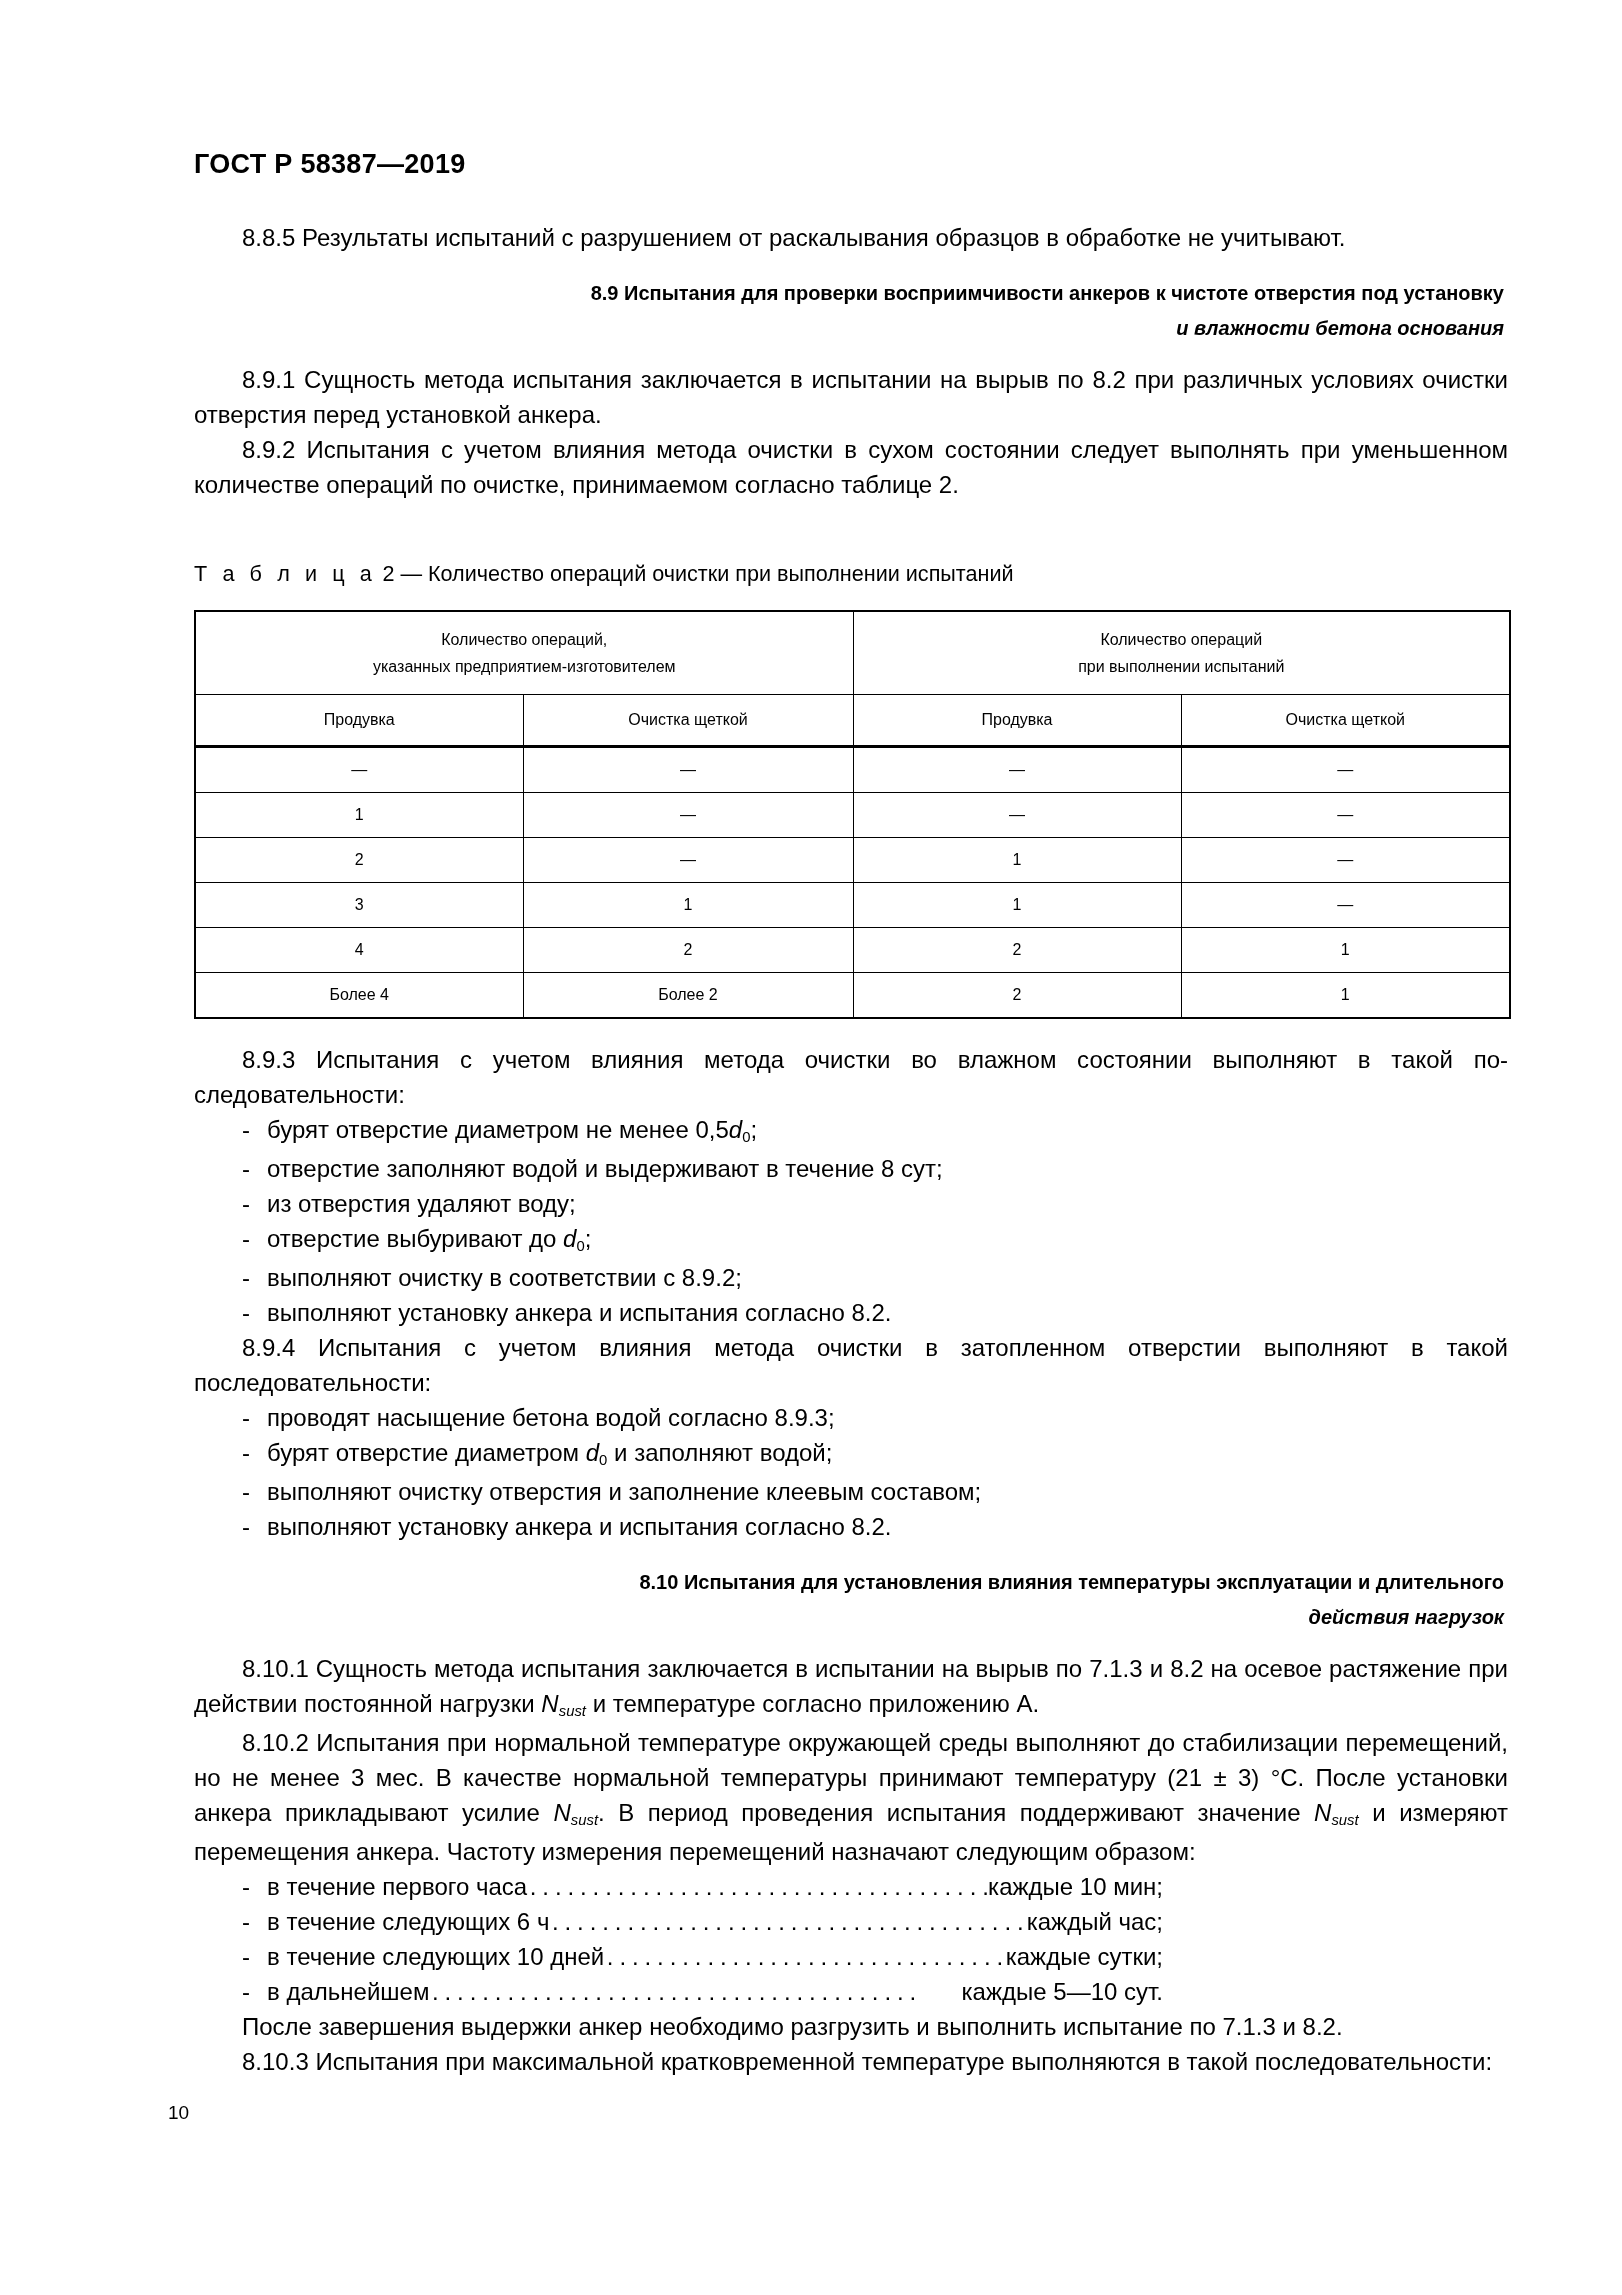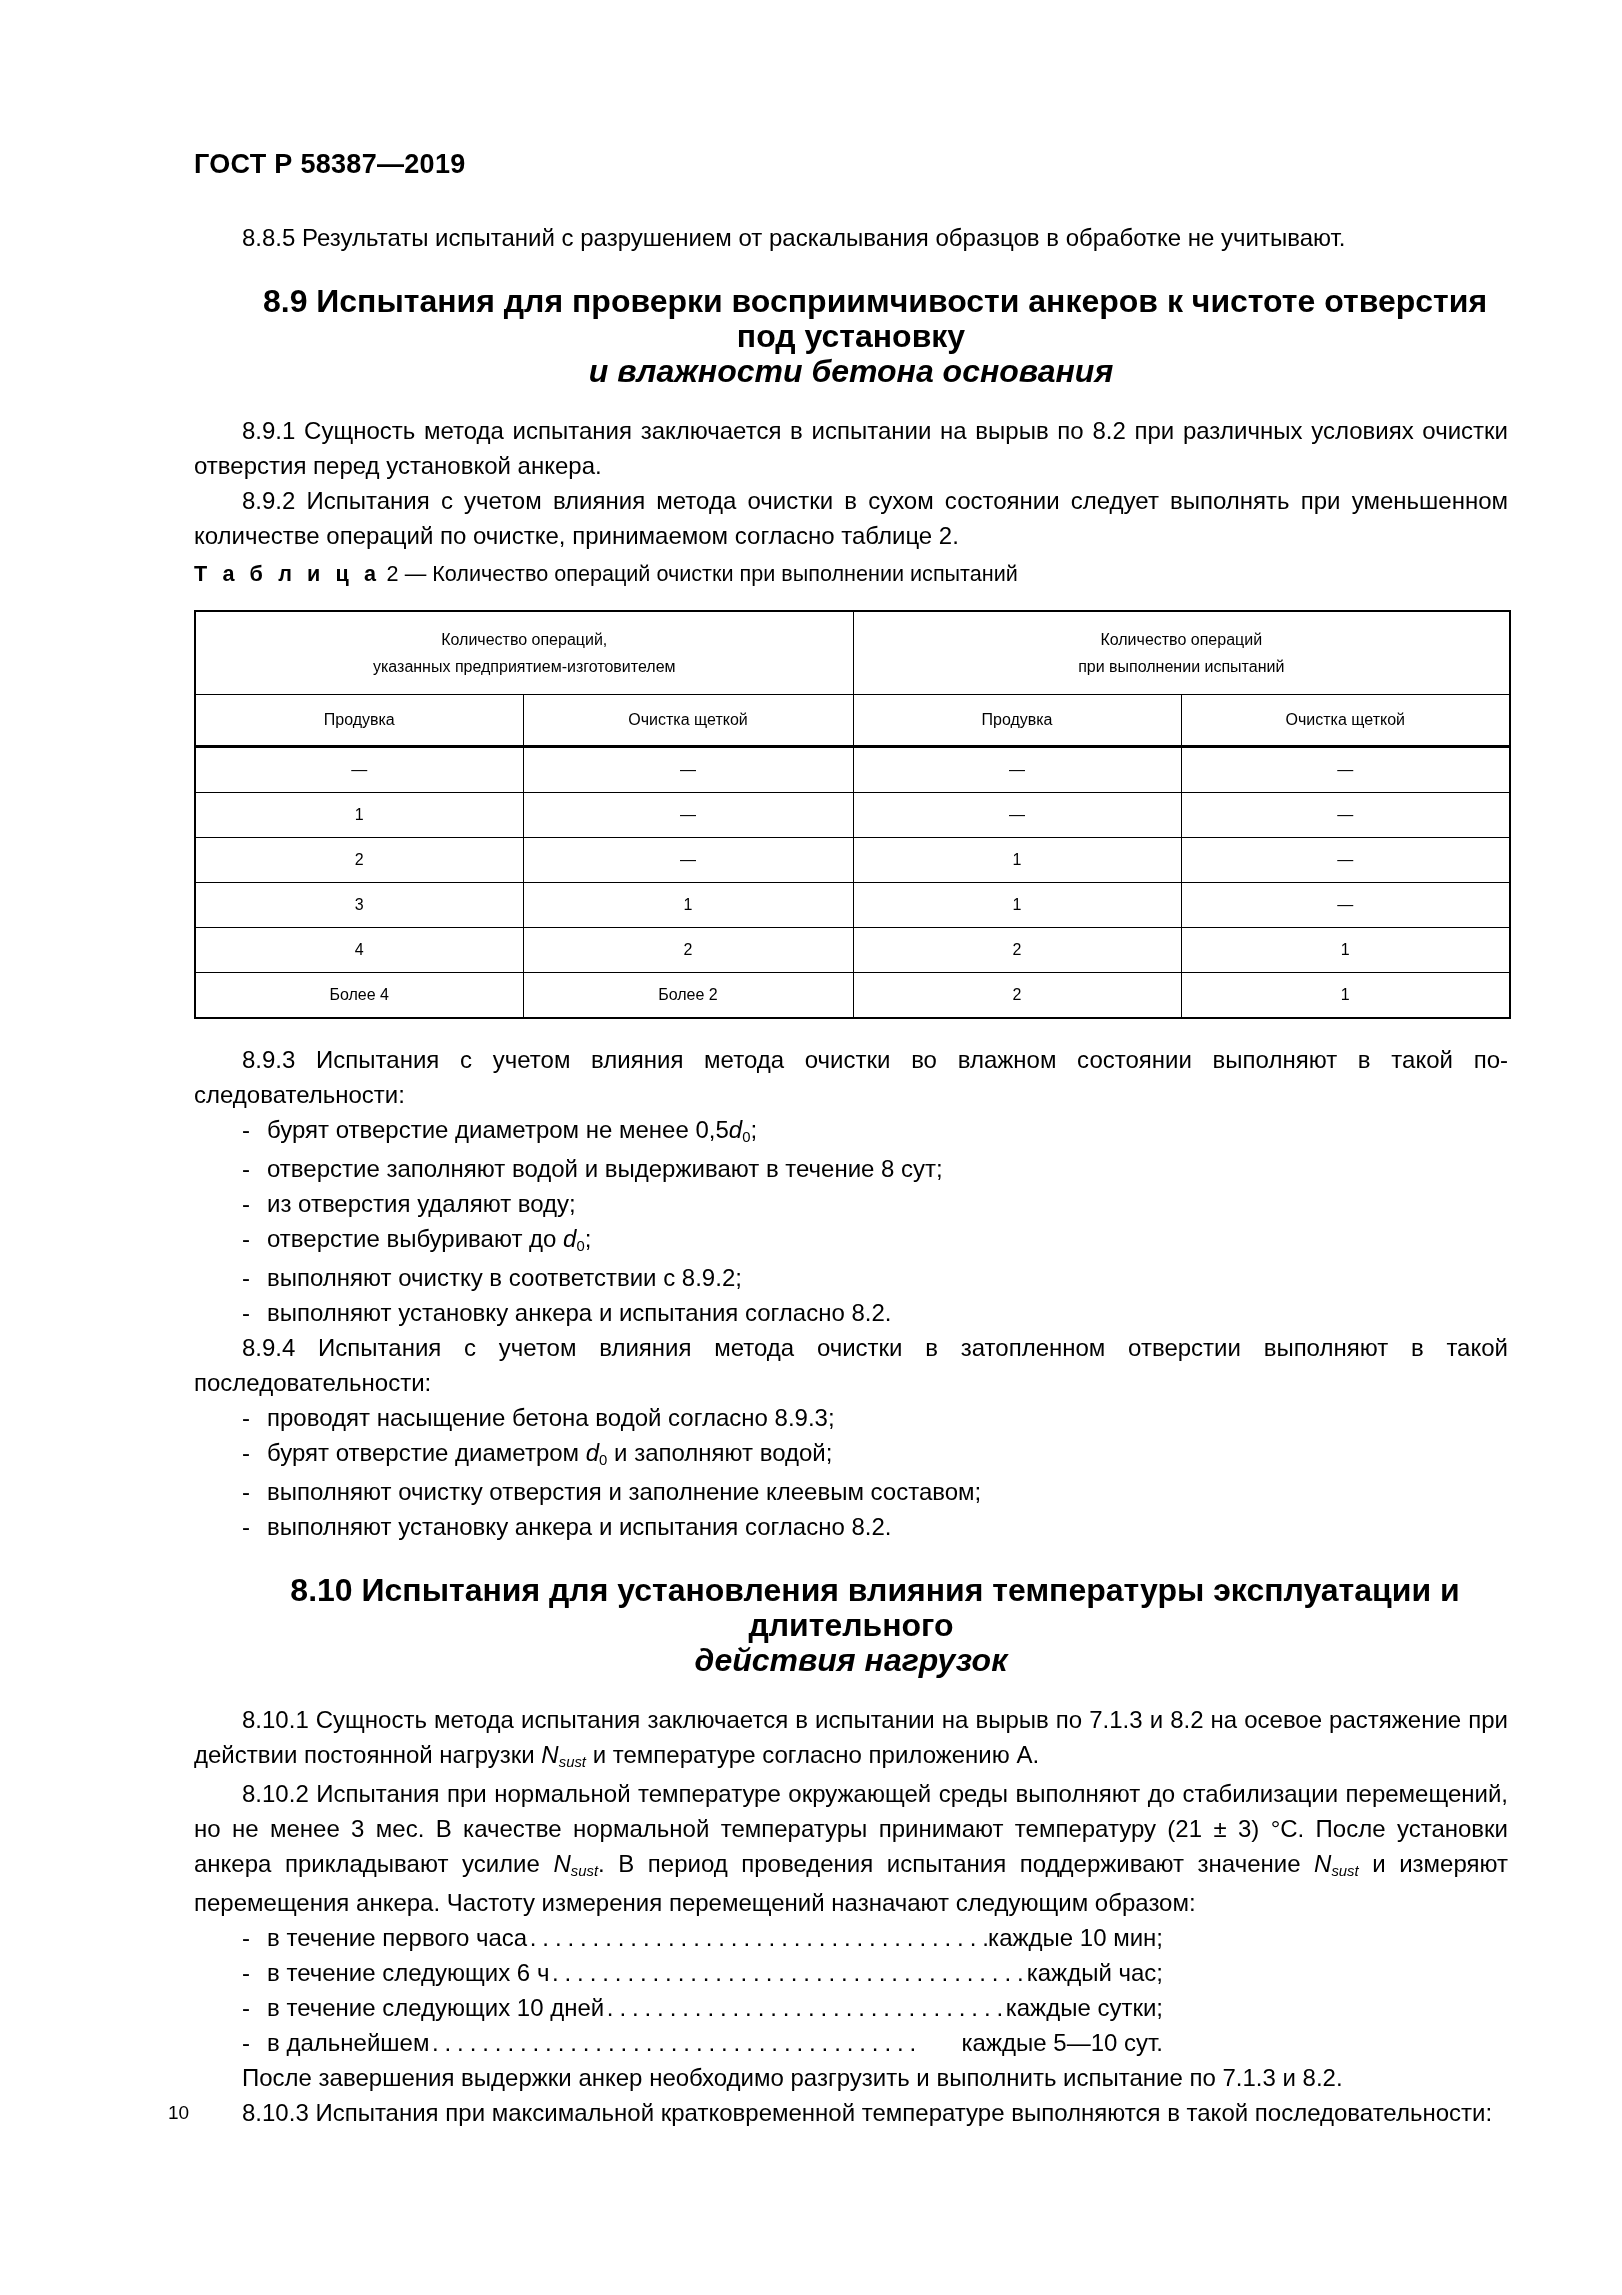--- a/index.html
+++ b/index.html
@@ -41,25 +41,25 @@
     font-size: 24px;
     line-height: 35px;
     text-align: justify;
     text-justify: inter-word;
     hyphens: manual;
   }
   p.indent { text-indent: 48px; }
   p.nojust { text-align: left; }
 
   .h-sec {
-    font-size: 32px;
+    font-size: 20px;
     line-height: 35px;
     font-weight: bold;
-    margin: 12px;
-    text-align: center;
+    margin: 4px;
+    text-align: right;
     text-indent: 48px;
   }
   .h-sec .cont { display: block; text-indent: 0; font-style: italic; }
 
   .gap-sm { height: 11.8px; }
   .gap-md { height: 17px; }
 
   
   .dash-list { margin: 0; padding: 0; list-style: none; }
   .dash-list li {
@@ -103,21 +103,21 @@
 
   
   .tbl-caption {
     position: absolute;
     left: 194px;
     top: 559px;
     font-size: 21.6px;
     line-height: 29px;
     white-space: nowrap;
   }
-  .tbl-caption .tw { letter-spacing: 4.6px; font-weight: bold; }
+  .tbl-caption .tw { letter-spacing: 4.6px; }
 
   table.data {
     position: absolute;
     left: 194px;
     top: 610px;
     width: 1315px;
     border-collapse: collapse;
     table-layout: fixed;
     font-size: 16px;
   }

